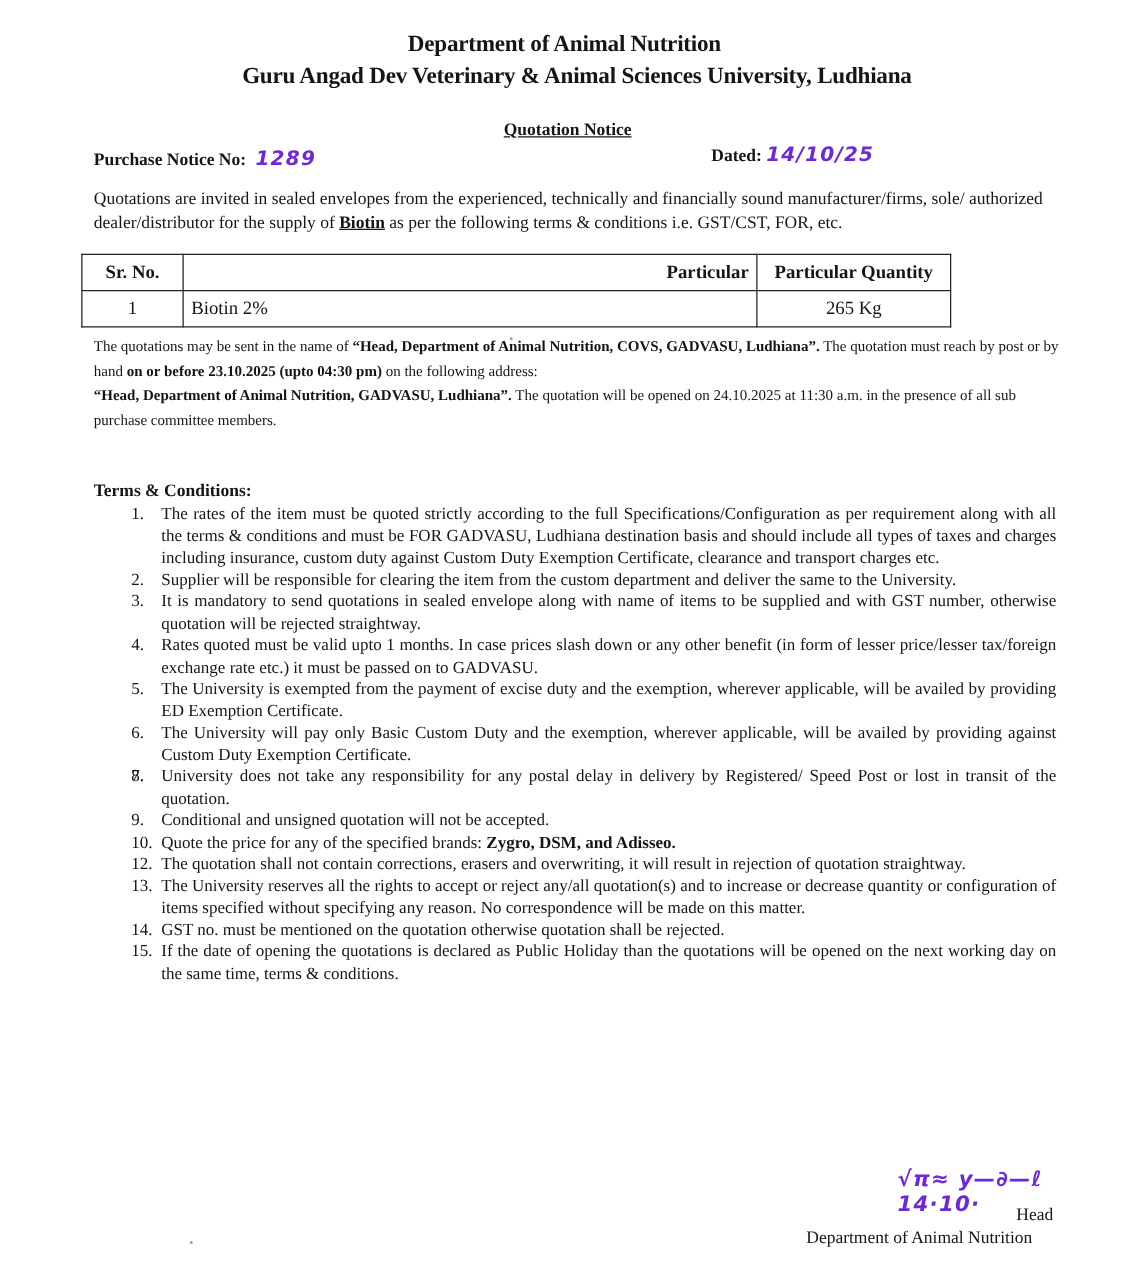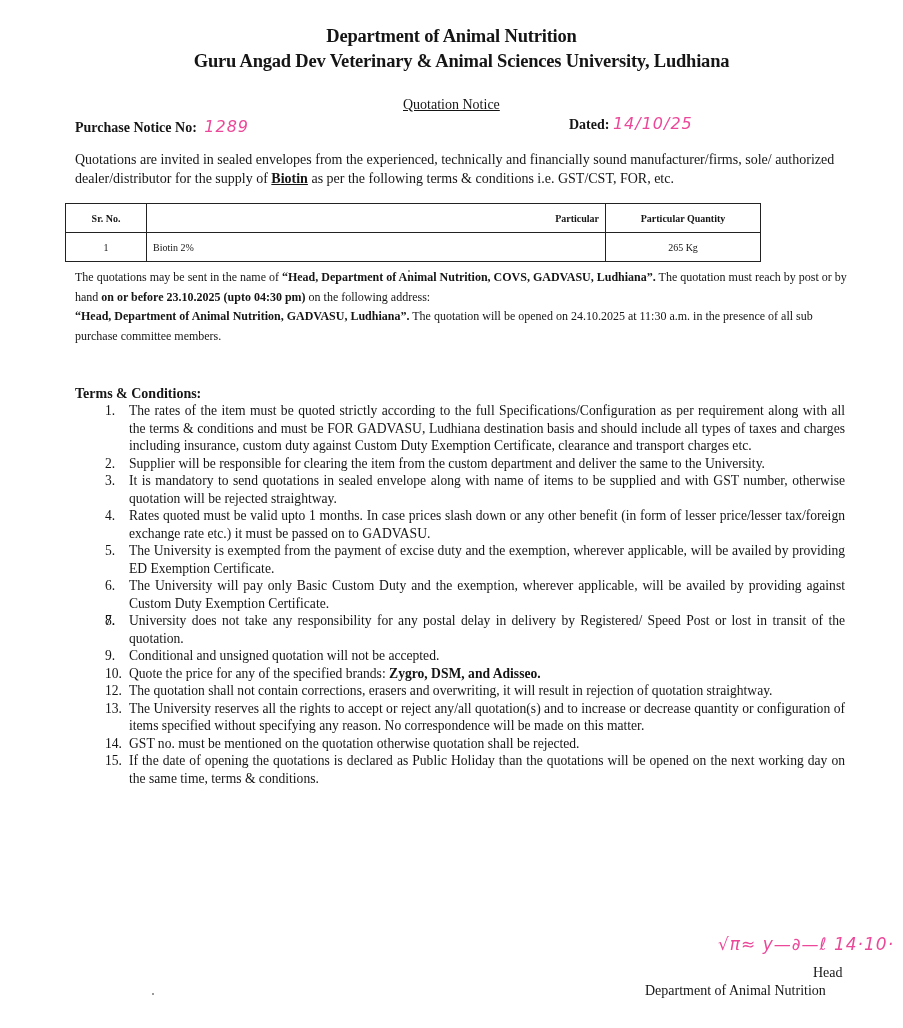--- a/index.html
+++ b/index.html
@@ -4,28 +4,28 @@
 <style>
   html, body { margin: 0; padding: 0; background: #ffffff; }
   body {
     width: 903px; height: 1028px; position: relative; overflow: hidden;
     font-family: "Liberation Serif", "DejaVu Serif", serif;
     color: #151515;
   }
   .abs { position: absolute; }
   .title1 { left: 0; width: 903px; top: 26px; text-align: center; font-weight: bold; font-size: 18.5px; letter-spacing: -0.2px; }
   .title2 { left: 0; width: 923px; top: 51px; text-align: center; font-weight: bold; font-size: 18.5px; letter-spacing: -0.2px; }
-  .notice-title { left: 403px; top: 97px; font-weight: normal; font-size: 14px; text-decoration: underline; }
+  .notice-title { left: 403px; top: 97px; font-weight: bold; font-size: 14px; text-decoration: underline; }
   .pn-label { left: 75px; top: 117px; font-weight: bold; font-size: 14px; }
-  .hand { font-family: "DejaVu Sans", sans-serif; font-style: italic; font-weight: normal; color: #ec4899; font-size: 16px; letter-spacing: 1px; }
+  .hand { font-family: "DejaVu Sans", sans-serif; font-style: italic; font-weight: bold; color: #6d28d9; font-size: 16px; letter-spacing: 1px; }
   .pn-value { margin-left: 4px; }
   .dated-label { left: 569px; top: 114px; font-weight: bold; font-size: 14px; }
   .intro { left: 75px; top: 150px; width: 760px; font-size: 14px; line-height: 19px; }
   .intro b.u { text-decoration: underline; }
-  table.items { position: absolute; left: 65px; top: 203px; width: 696px; border-collapse: collapse; font-size: 10px; }
+  table.items { position: absolute; left: 65px; top: 203px; width: 696px; border-collapse: collapse; font-size: 15px; }
   table.items td, table.items th { border: 1px solid #222; padding: 3px 6px; height: 22px; }
   table.items th { font-weight: bold; text-align: right; }
   .c1 { width: 68px; text-align: center !important; }
   .c3 { width: 142px; text-align: center !important; }
   .para2 { left: 75px; top: 268px; width: 775px; font-size: 12px; line-height: 19.5px; }
   .terms-h { left: 75px; top: 386px; font-weight: bold; font-size: 14px; }
   ol.terms { position: absolute; left: 105px; top: 402px; width: 740px; margin: 0; padding: 0; list-style: none; font-size: 13.6px; line-height: 17.5px; }
   ol.terms li { position: relative; padding-left: 24px; text-align: justify; }
   ol.terms li .num { position: absolute; left: 0; top: 0; }
   .sig-scribble { left: 718px; top: 934px; font-size: 17px; }

